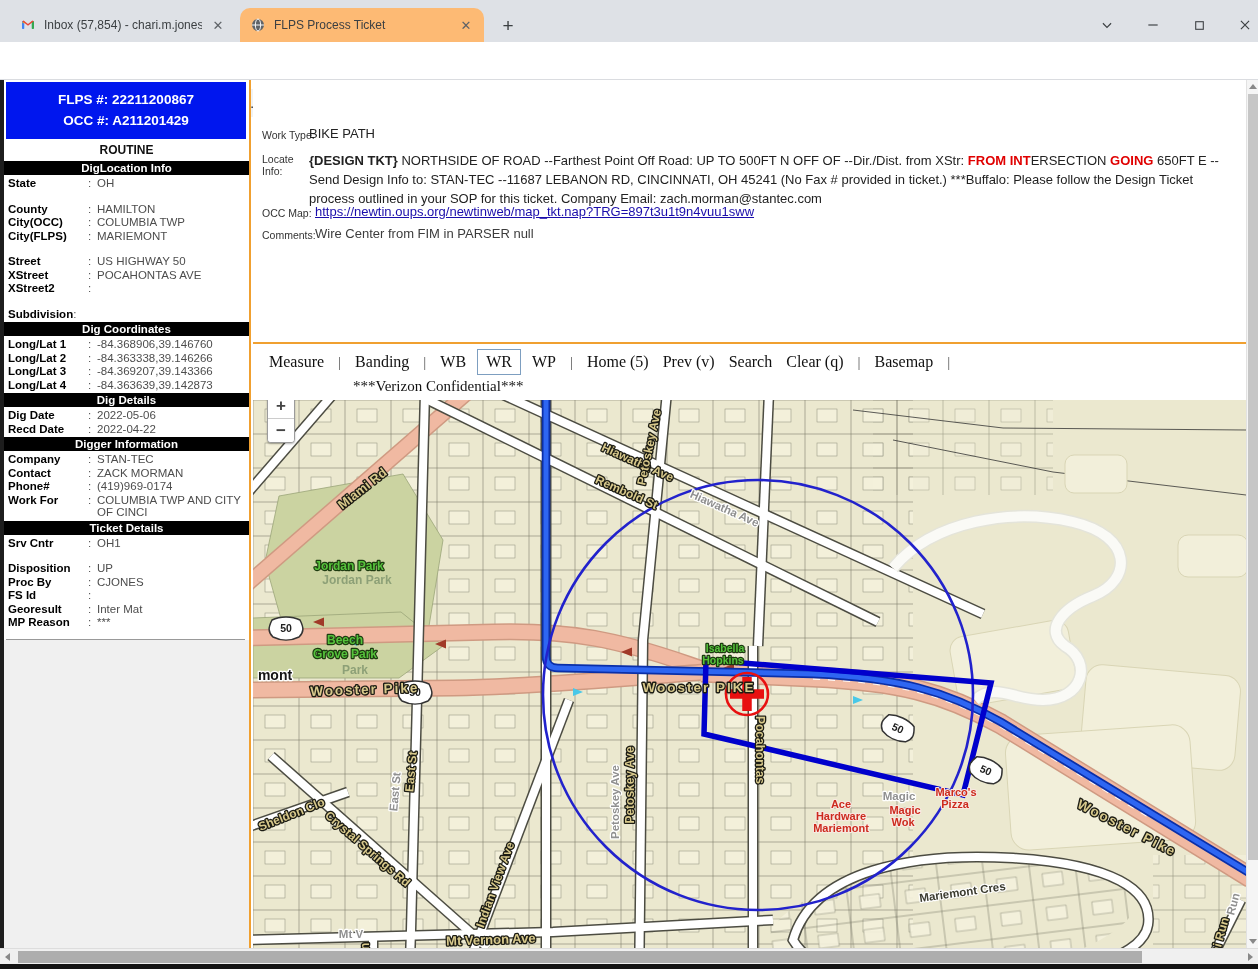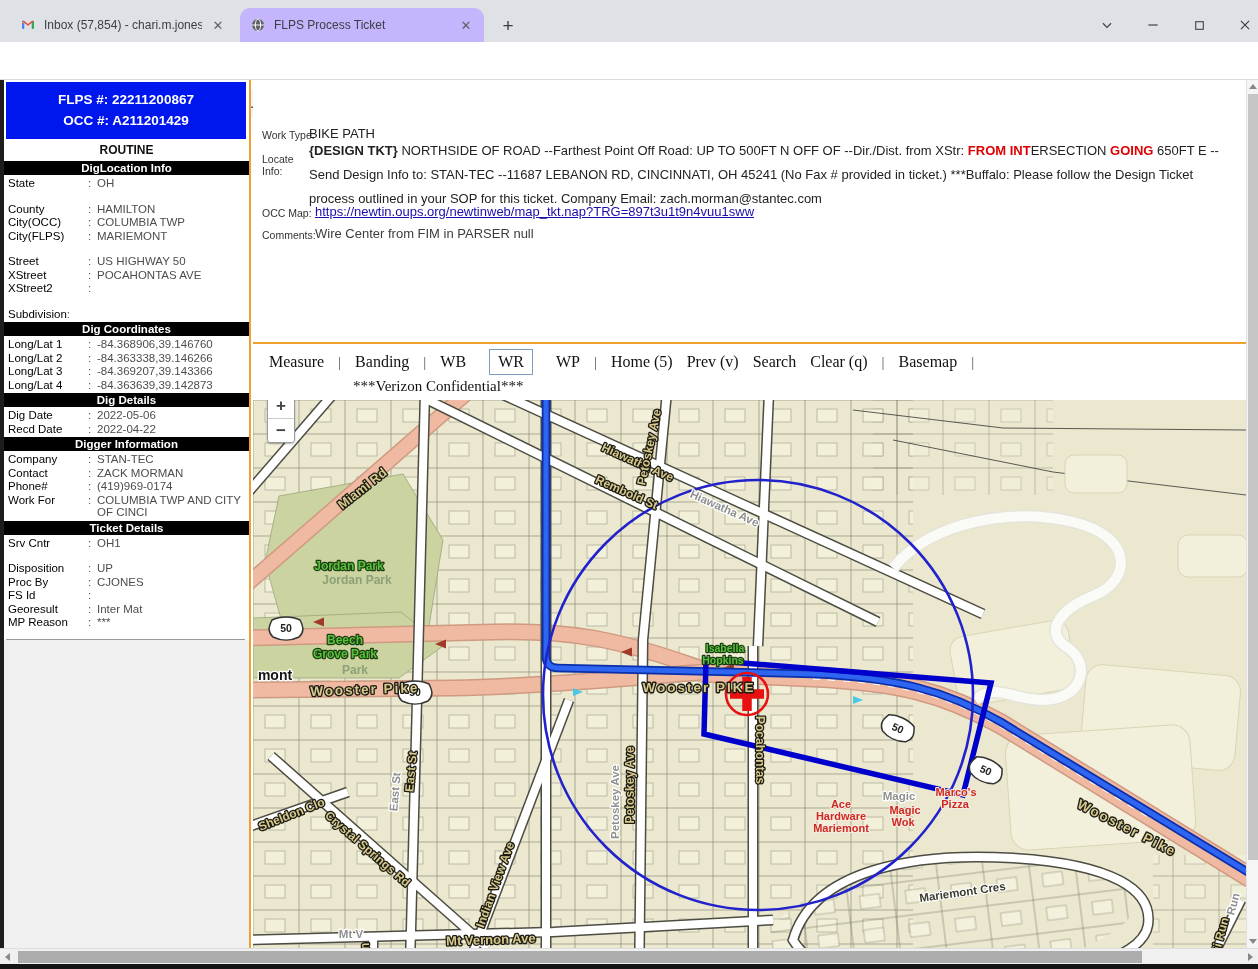--- a/index.html
+++ b/index.html
@@ -7,21 +7,21 @@
     font-family:"Liberation Sans",sans-serif;}
   .abs{position:absolute}
   #stage{position:relative;width:1258px;height:969px;background:#fff}
 
   
   #titlebar{left:0;top:0;width:1258px;height:8px;background:#dee1e6}
   #tabstrip{left:0;top:8px;width:1258px;height:34px;background:#dee1e6}
   .tab{position:absolute;top:0;height:34px;display:flex;align-items:center;gap:8px;
     padding:0 10px;font-size:12px;color:#3c4043;white-space:nowrap;overflow:hidden}
   #tab1{left:10px;width:226px}
-  #tab2{left:240px;width:244px;background:#c4b5fd;border-radius:10px 10px 0 0}
+  #tab2{left:240px;width:244px;background:#fdba74;border-radius:10px 10px 0 0}
   .tab .title{flex:1;overflow:hidden;white-space:nowrap}
   .tabclose{width:16px;height:16px;display:flex;align-items:center;justify-content:center;
     border-radius:50%;color:#5f6368;font-size:13px;line-height:1}
   #newtab{left:496px;top:6px;width:24px;height:24px;color:#3c4043;font-size:19px;
     display:flex;align-items:center;justify-content:center}
   .winctl{top:4px;width:34px;height:26px;display:flex;align-items:center;justify-content:center}
   #navbar{left:0;top:42px;width:1258px;height:38px;background:#fff;border-bottom:1px solid #dadce0}
   .navico{top:48px;width:26px;height:26px;display:flex;align-items:center;justify-content:center}
   #urlbar{left:148px;top:47px;width:904px;height:28px;background:#f1f3f4;border-radius:14px;
     display:flex;align-items:center;padding:0 12px;gap:8px}
@@ -36,49 +36,49 @@
   
   #sidebar{left:4px;top:80px;width:247px;height:868px;background:#fff;
     border-right:2px solid #f0a030;display:flex;flex-direction:column;padding-top:2px}
   #bluebox{margin:0 3px 0 2px;background:#0016ee;color:#fff;text-align:center;
     font-weight:bold;font-size:13.5px;padding:7px 0 8px}
   #bluebox .bbrow{padding:3px 0}
   #routine{text-align:center;font-weight:bold;font-size:12px;color:#111;padding:4px 12px 3px}
   .sechdr{background:#000;color:#fff;font-weight:bold;font-size:11.5px;text-align:center;
     height:14px;line-height:14px;margin:1px 0 2px}
   .srow{display:flex;font-size:11.5px;line-height:12.5px;padding-left:4px;margin-bottom:1px}
-  .srow .l{width:80px;font-weight:normal;color:#000;flex:none}
+  .srow .l{width:80px;font-weight:bold;color:#000;flex:none}
   .srow .c{width:9px;color:#555;flex:none}
   .srow .v{flex:1;color:#4d4d4d;padding-right:2px}
   .sgap{height:12px}
   #sdivider{border-top:1px solid #999;margin:9px 4px 0 2px}
   #sgrayfill{flex:1;background:#f0f0f0;margin-top:0}
 
   
   #rightpanel{left:253px;top:80px;width:993px;height:868px;background:#fff}
   #menubar{position:absolute;left:0;top:2px;width:993px;height:17px;background:#000;color:#fff;
     font-size:13.5px}
   .mitem{position:absolute;top:1px}
   #timerbox{position:absolute;left:590px;top:1px;width:46px;height:15px;background:#fff;
     border:1px solid #777;color:#000;font-size:11px;font-weight:bold;text-align:center;line-height:13px}
 
   #infoarea{position:absolute;left:0;top:19px;width:993px;height:243px;background:#fff}
   .flabel{position:absolute;left:9px;font-size:10.5px;color:#333}
   .fval{position:absolute;font-size:13px;color:#222}
-  #locatetext{position:absolute;left:56px;top:40px;width:932px;font-size:13px;color:#222;line-height:24px}
+  #locatetext{position:absolute;left:56px;top:52px;width:932px;font-size:13px;color:#222;line-height:19px}
   #occlink{color:#1a0dab;text-decoration:underline}
 
   
   #mappanel{position:absolute;left:0;top:262px;width:993px;height:686px;background:#fff;
     border-top:2px solid #f0a030}
   #maptoolbar{position:absolute;left:0;top:2px;width:993px;height:32px;display:flex;
     align-items:center;font-family:"Liberation Serif",serif;font-size:16px;color:#111;padding-left:9px}
   .tbtn{margin:12px 7px;white-space:nowrap}
   .tsep{color:#555;margin:0 7px;font-size:15px}
-  #wrbox{border:1px solid #7d9ec0;padding:3px 8px;margin:0 16px;background:#fff}
+  #wrbox{border:1px solid #7d9ec0;padding:3px 8px;margin:0 4px;background:#fff}
   #confidential{position:absolute;left:100px;top:34px;font-family:Liberation Serif, serif;
     font-size:15px;color:#111}
   #mapcanvas{position:absolute;left:0;top:56px;width:993px;height:592px;overflow:hidden;background:#ebe8cf}
   #zoomctl{position:absolute;left:14px;top:-7px;width:28px;border:1px solid #9b9b9b;border-radius:4px;
     background:#fff;box-shadow:0 1px 2px rgba(0,0,0,.3);overflow:hidden}
   .zbtn{height:24px;display:flex;align-items:center;justify-content:center;font-size:17px;
     font-weight:bold;color:#444;background:#fff}
   .zbtn+.zbtn{border-top:1px solid #ccc}
 
   

